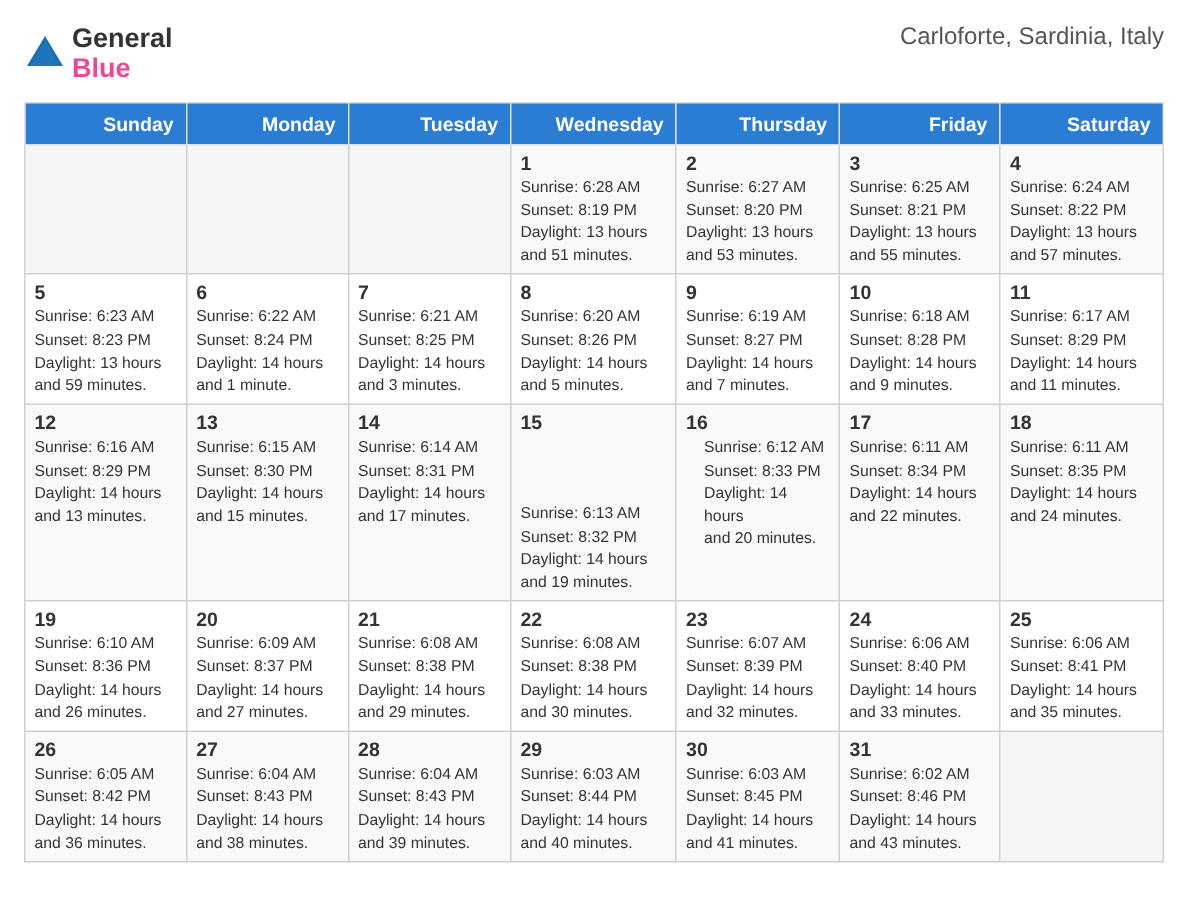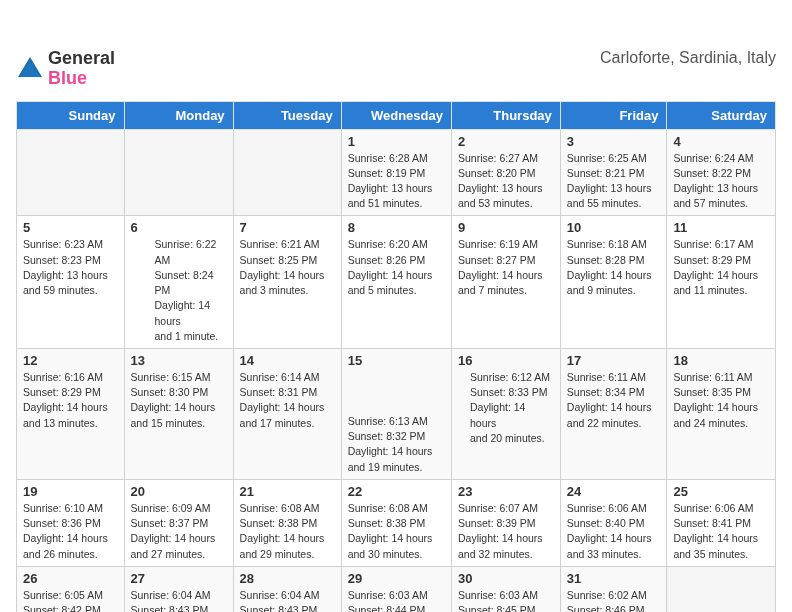--- a/index.html
+++ b/index.html
@@ -8,21 +8,20 @@
       background: #fff;
       width: 792px;
       min-height: 612px;
       padding: 16px;
     }
     .header {
       display: flex;
       justify-content: space-between;
       align-items: flex-start;
       margin-bottom: 12px;
-      margin-top: 33px;
     }
     .logo {
       display: flex;
       align-items: center;
     }
     .logo-text {
       display: flex;
       flex-direction: column;
       line-height: 1.1;
     }
@@ -163,21 +162,21 @@
       <tr>
         <td>
           <span class="day-number">5</span>
           <div class="cell-info" style="white-space: pre-line;">Sunrise: 6:23 AM
 Sunset: 8:23 PM
 Daylight: 13 hours
 and 59 minutes.</div>
         </td>
         <td>
           <span class="day-number">6</span>
-          <div class="cell-info" style="white-space: pre-line; margin-left: 24px;">Sunrise: 6:22 AM
+          <div class="cell-info" style="white-space: pre-line;">Sunrise: 6:22 AM
 Sunset: 8:24 PM
 Daylight: 14 hours
 and 1 minute.</div>
         </td>
         <td>
           <span class="day-number">7</span>
           <div class="cell-info" style="white-space: pre-line;">Sunrise: 6:21 AM
 Sunset: 8:25 PM
 Daylight: 14 hours
 and 3 minutes.</div>

